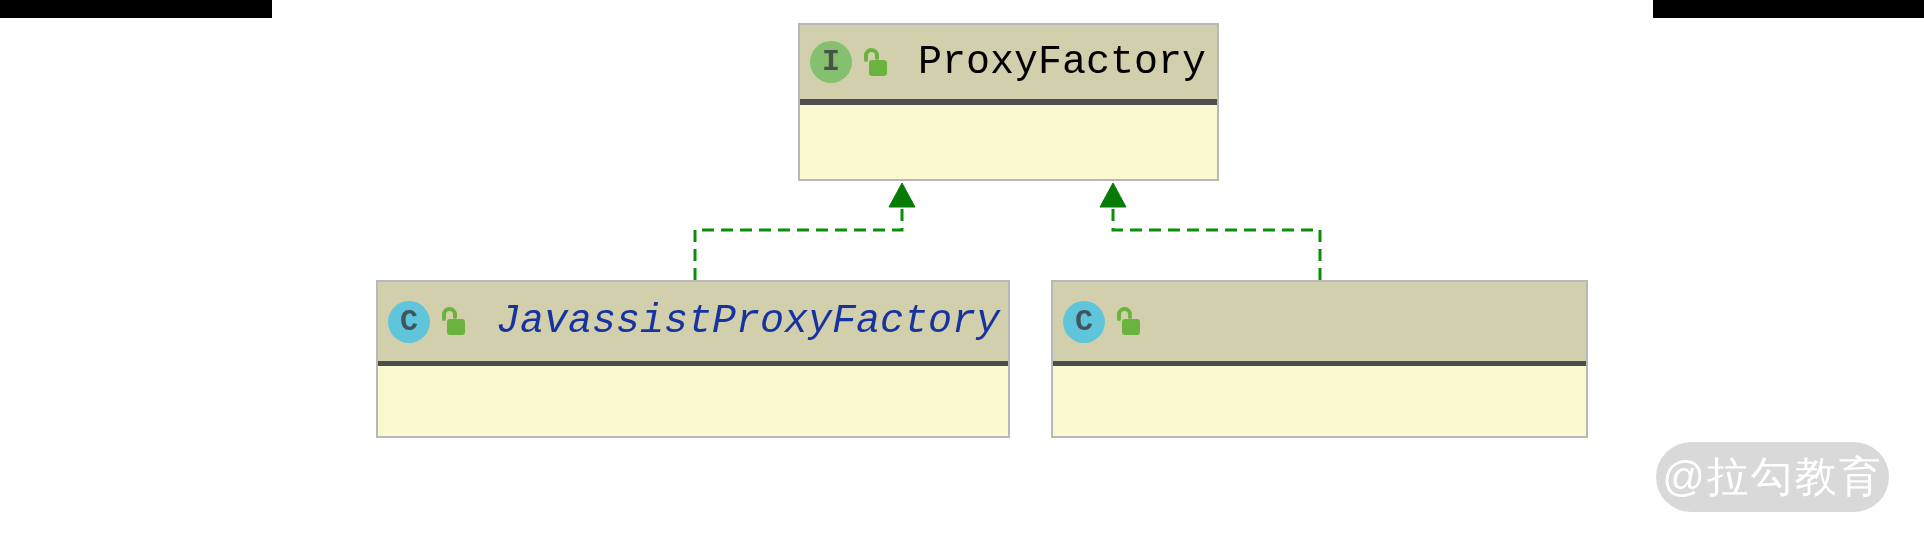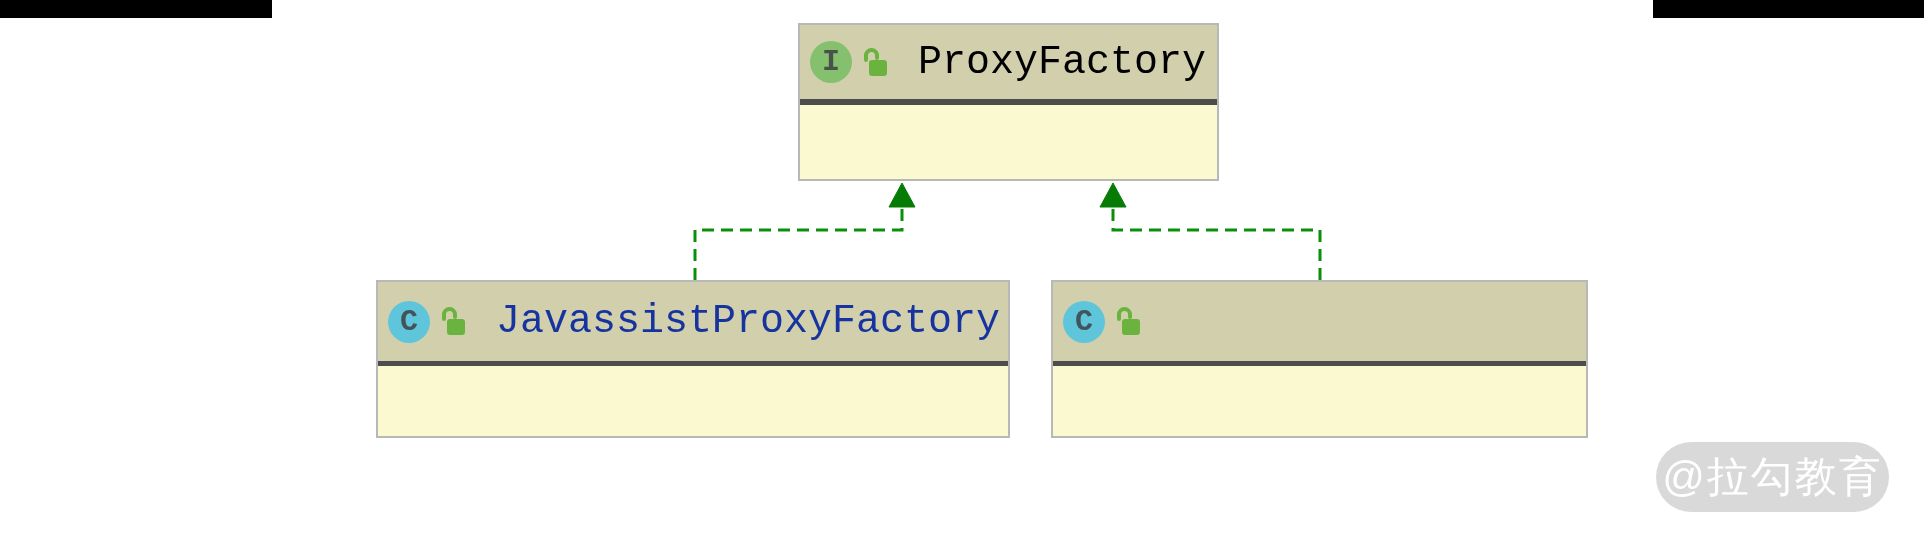--- a/index.html
+++ b/index.html
@@ -70,21 +70,21 @@
 
   .lock { margin-left: 9px; flex: 0 0 auto; display: flex; }
 
   .node-name {
     margin-left: 30px;
     font-size: 40px;
     white-space: nowrap;
     letter-spacing: 0;
   }
   .interface-name { color: #000000; }
-  .class-name     { color: #1733a0; }
+  .class-name     { color: #1733a0; font-style: italic; }
 
   .watermark {
     position: absolute;
     left: 1656px; top: 442px;
     width: 233px; height: 70px;
     border-radius: 35px;
     background: #d9d9d9;
     color: #ffffff;
     font-family: "Liberation Sans", sans-serif;
     font-size: 42px;

